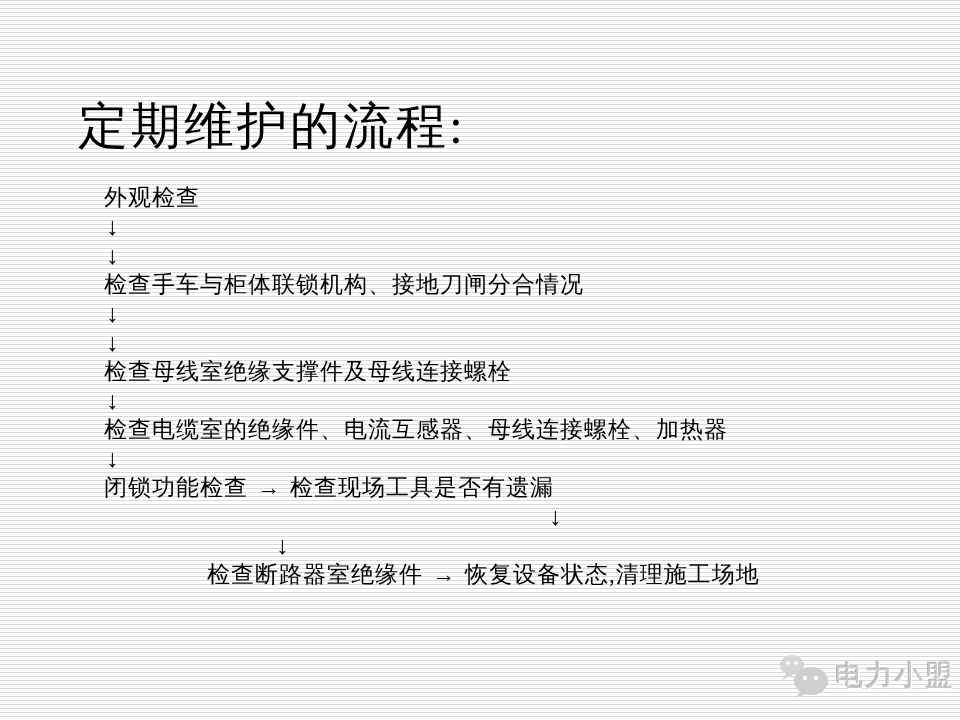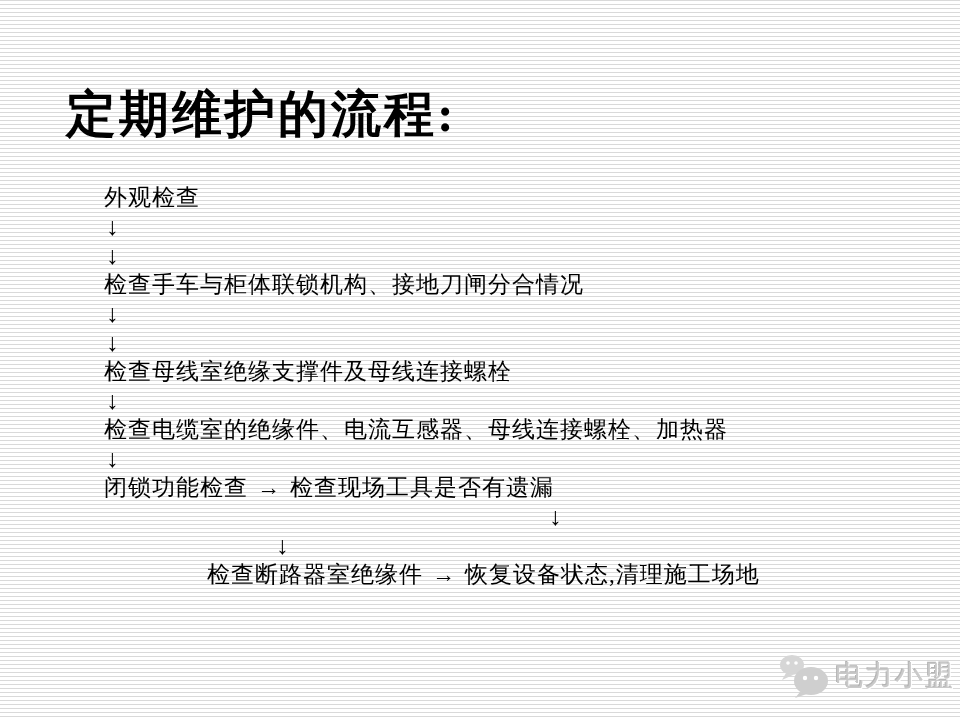--- a/index.html
+++ b/index.html
@@ -18,23 +18,23 @@
       #d9d9d9 0px, #d9d9d9 1px,
       #ffffff 1px, #ffffff 4px
     );
     font-family: "Liberation Serif", "DejaVu Serif", serif;
     color: #000000;
   }
   .title {
     position: absolute;
     left: 66px;
     top: 84px;
-    margin: 0;
+    margin: 12px;
     font-size: 50px;
-    font-weight: 700;
+    font-weight: 400;
     letter-spacing: 3px;
     line-height: 1.2;
     white-space: nowrap;
   }
   .flow {
     position: absolute;
     left: 84px;
     top: 183px;
     width: 870px;
     font-size: 23px;

